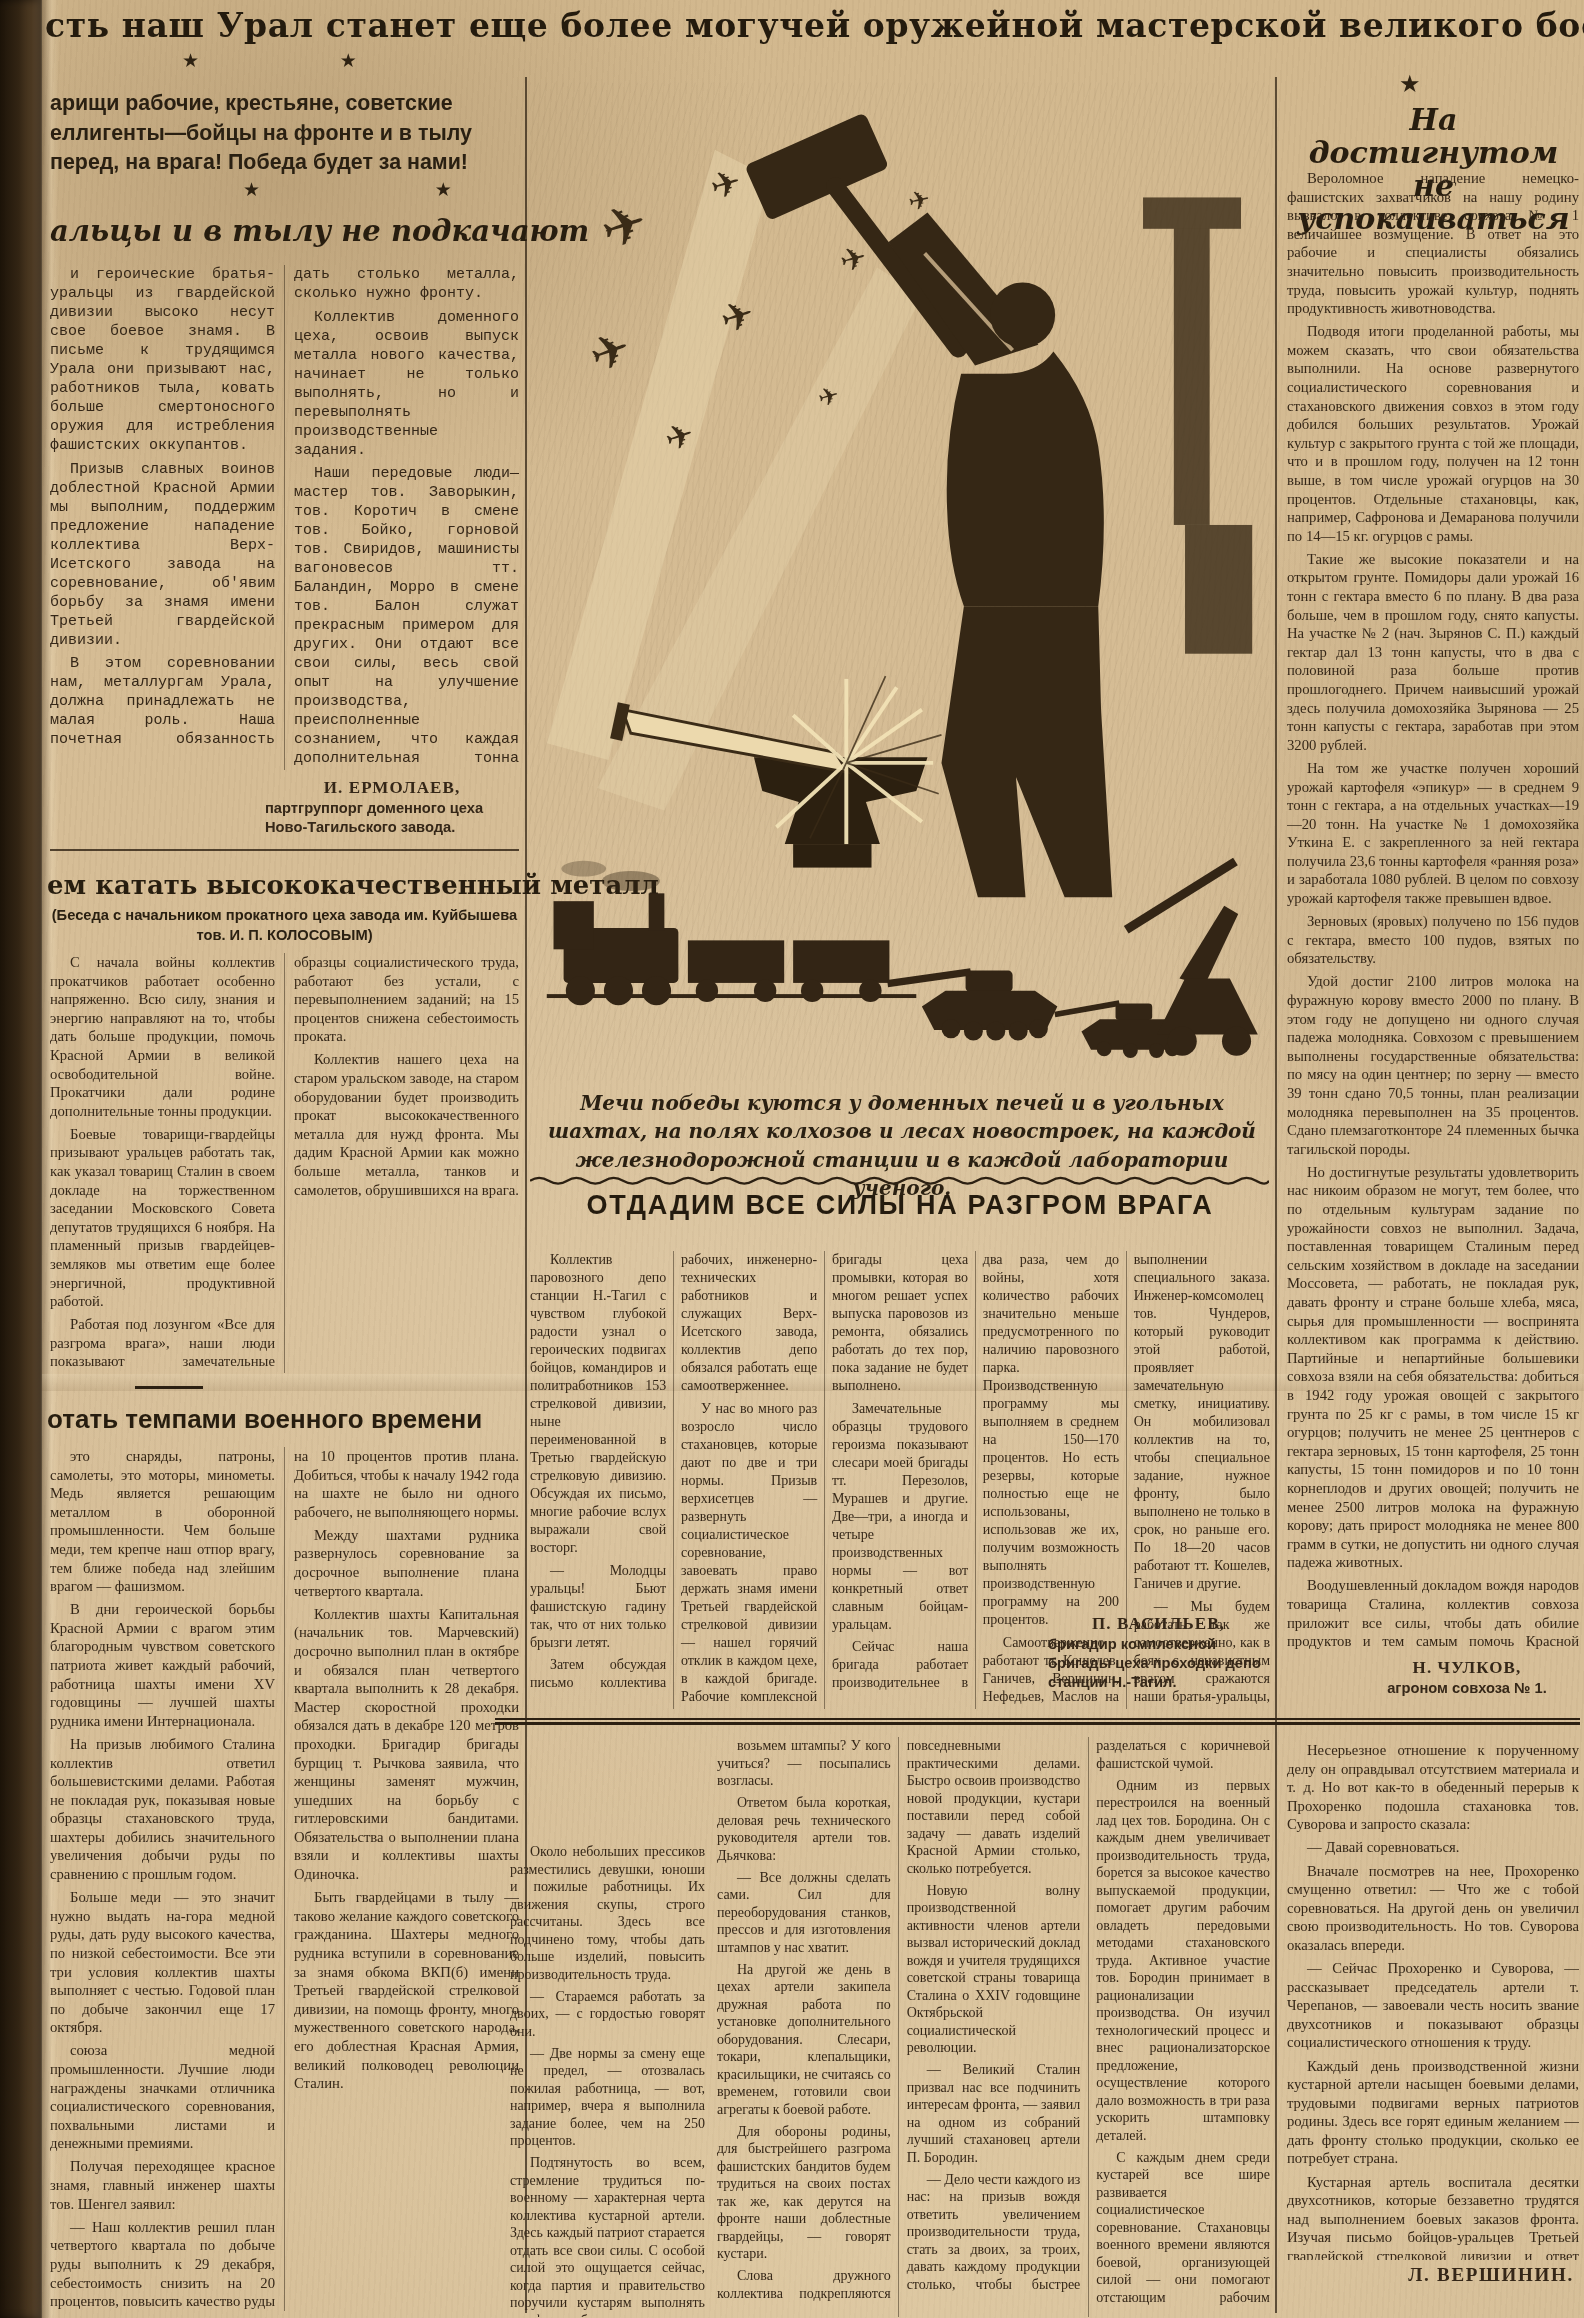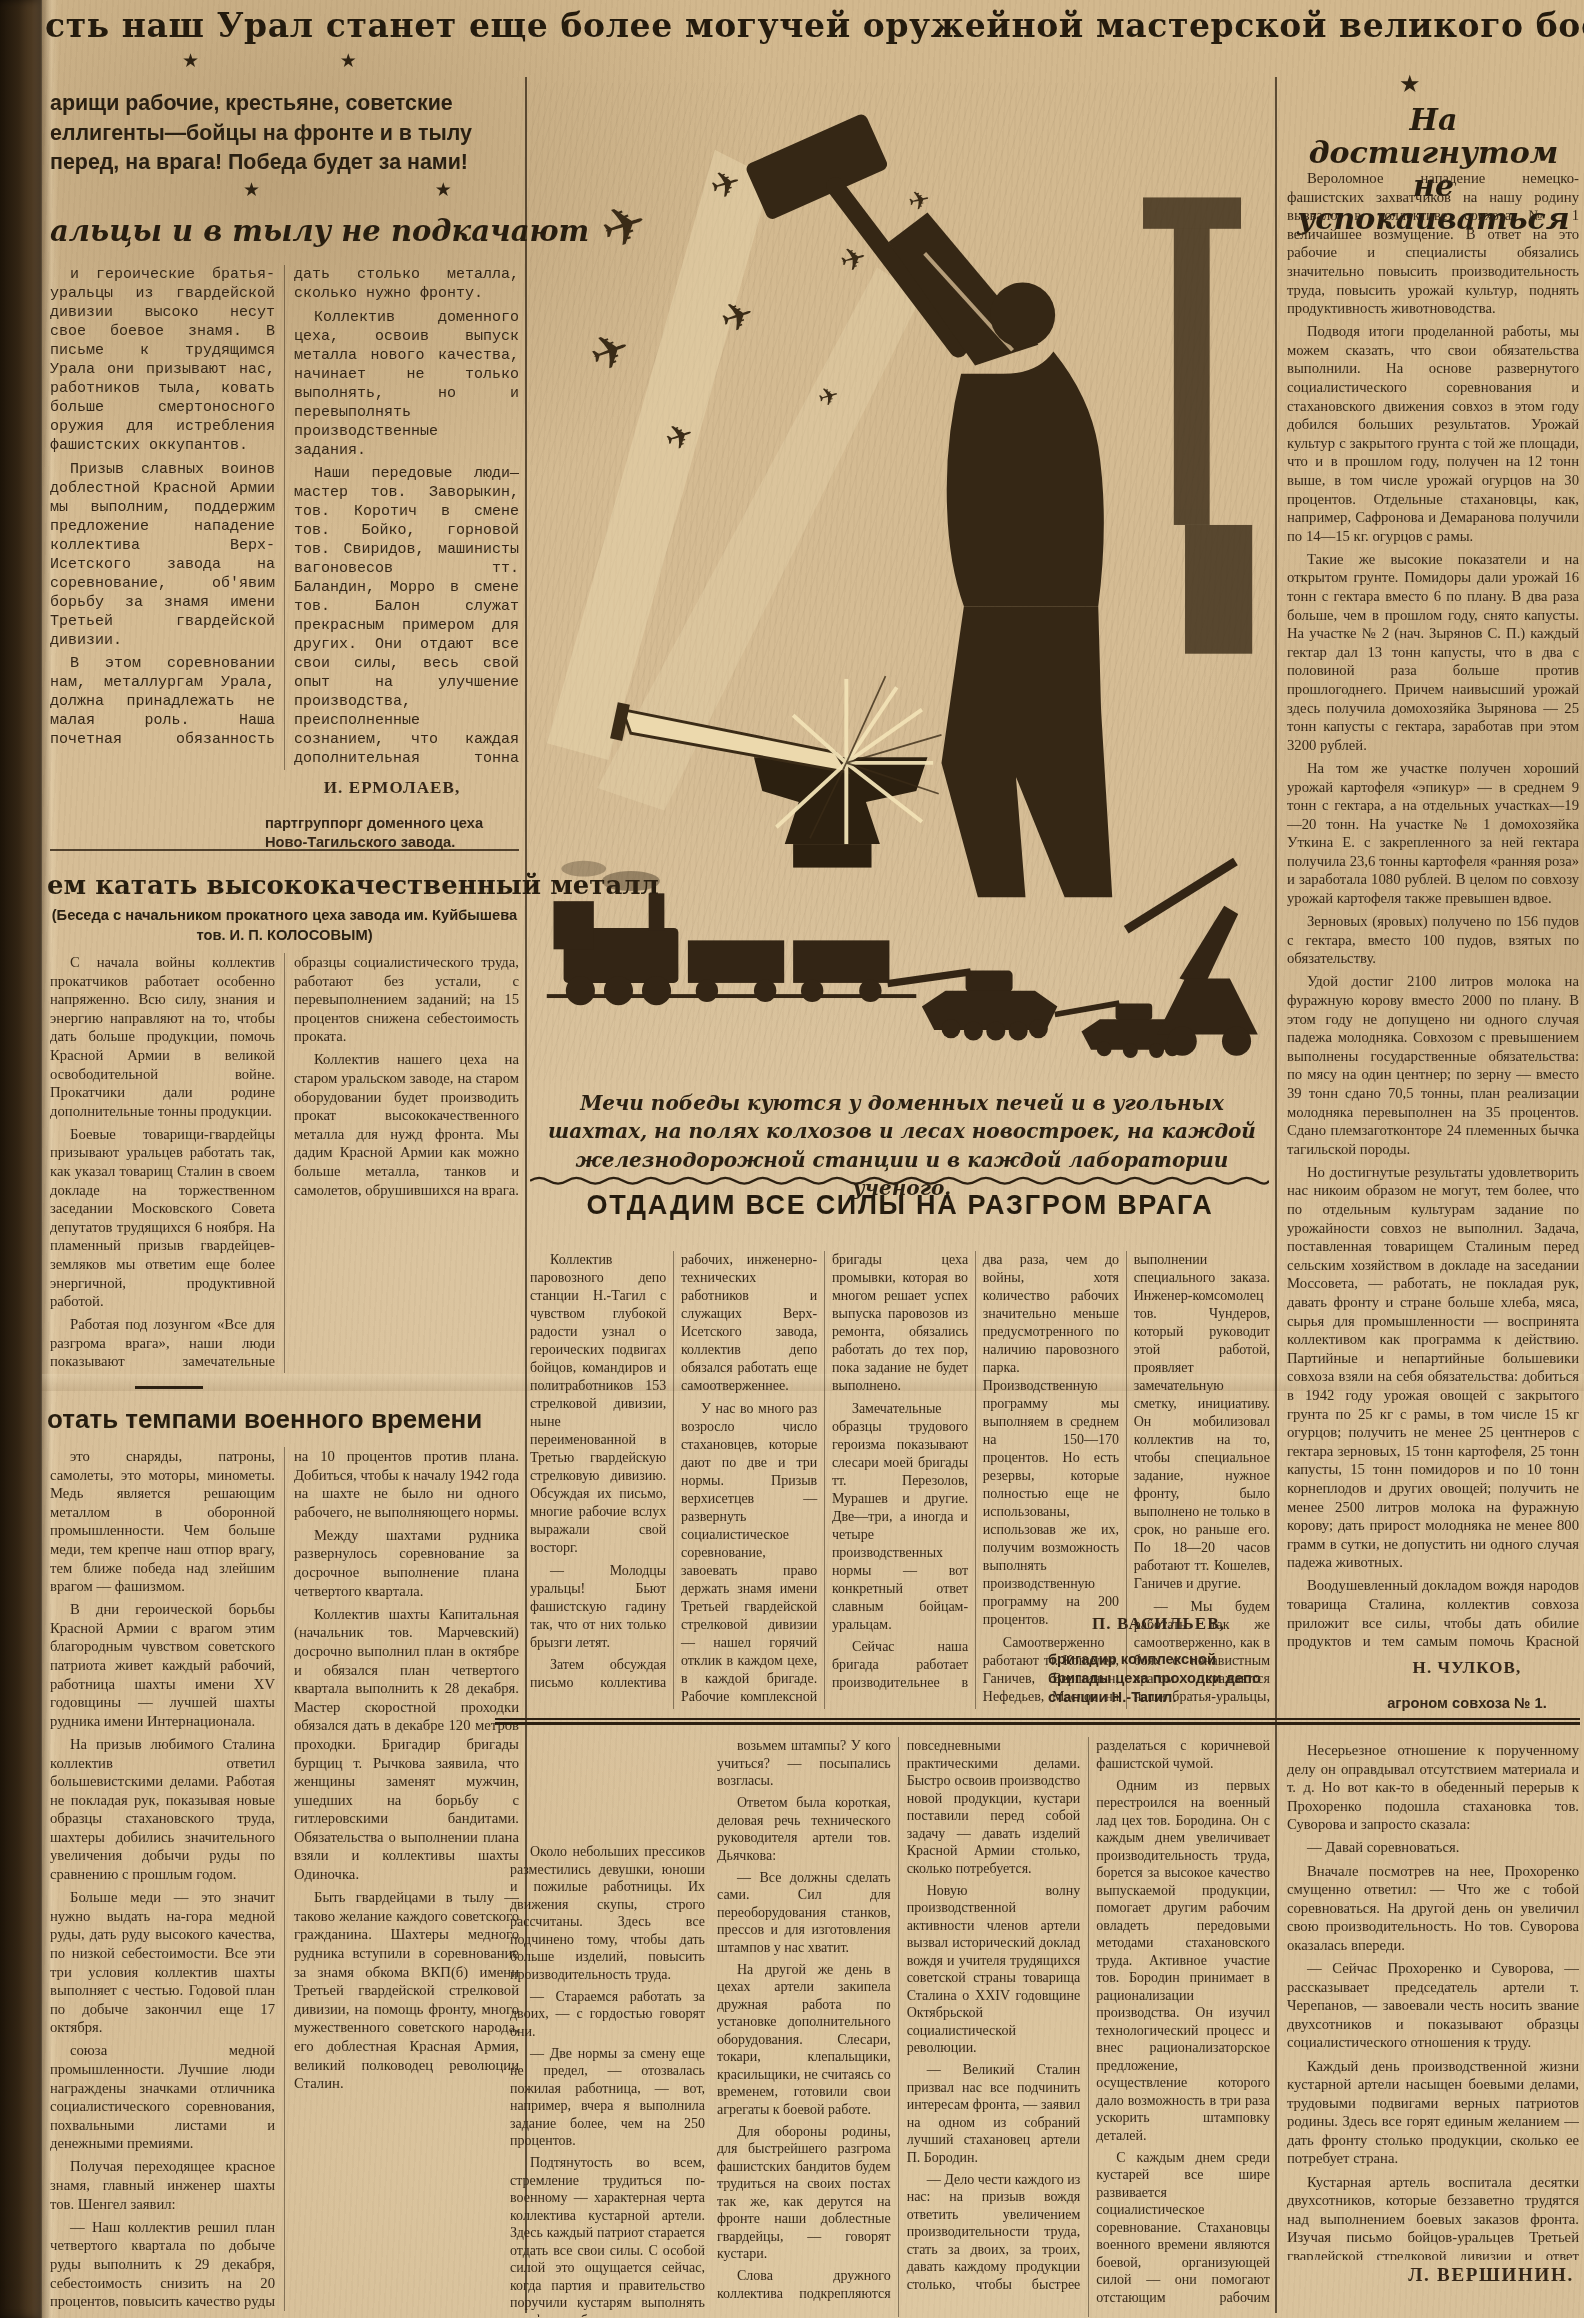--- a/index.html
+++ b/index.html
@@ -35,21 +35,21 @@
     letter-spacing:0.6px;white-space:nowrap;color:#241b0e;}
   #banner-stars{left:182px;top:49px;font-size:19px;letter-spacing:68px;white-space:nowrap;}
   #slogan{left:50px;top:89px;width:440px;font:700 21.4px "Liberation Sans",sans-serif;
     line-height:1.38;color:#2a2012;}
   #slogan-stars{left:243px;top:178px;font-size:19px;letter-spacing:85px;white-space:nowrap;}
   #title1{left:50px;top:214px;width:474px;font:italic 700 29px "DejaVu Serif",serif;
     white-space:nowrap;color:#271d0f;}
   #article1{left:50px;top:265px;width:469px;height:505px;font-size:15px;line-height:19px;font-family:Liberation Mono, monospace;}
   .byline{line-height:1.2;}
   .byline .name{font:700 17px "Liberation Serif",serif;letter-spacing:1.1px;text-align:center;}
-  .byline .role{font:700 14.7px "Liberation Sans",sans-serif;text-align:left;margin-top:16px;line-height:1.3;}
+  .byline .role{font:700 14.7px "Liberation Sans",sans-serif;text-align:left;margin-top:1px;line-height:1.3;}
   #byline1{left:265px;top:778px;width:254px;}
   #rule1{left:50px;top:849px;width:469px;}
   #title2{left:47px;top:870px;width:476px;font:700 26px "DejaVu Serif",serif;white-space:nowrap;color:#271d0f;}
   #subtitle2{left:50px;top:906px;width:469px;text-align:center;
     font:700 14.7px "Liberation Sans",sans-serif;line-height:1.35;color:#2a2012;}
   #article2{left:50px;top:953px;width:469px;height:420px;font-size:14.7px;line-height:18.6px;}
   #dash{left:135px;top:1386px;width:68px;height:3.4px;background:#2c2012;}
   #title3{left:47px;top:1404px;width:476px;font:700 26px "Liberation Sans",sans-serif;
     white-space:nowrap;color:#271d0f;}
   #article3{left:50px;top:1447px;width:469px;height:864px;font-size:14.7px;line-height:18.6px;}

